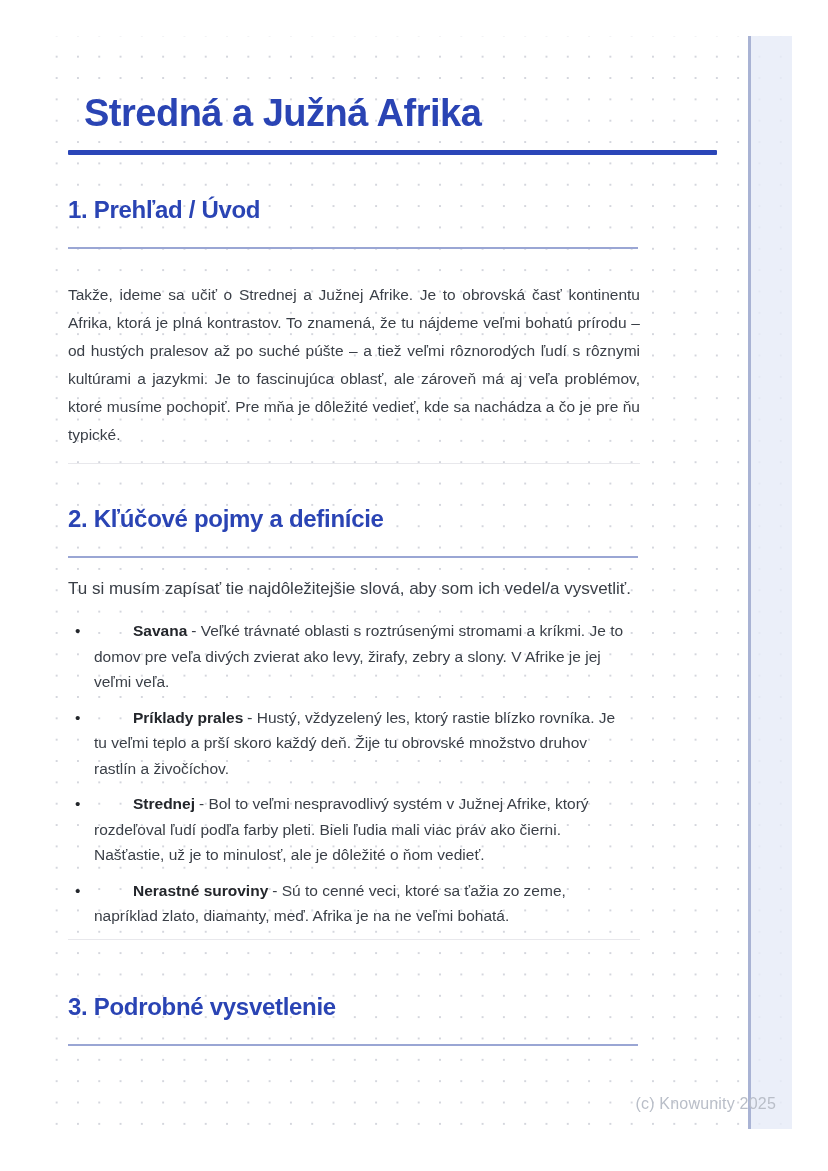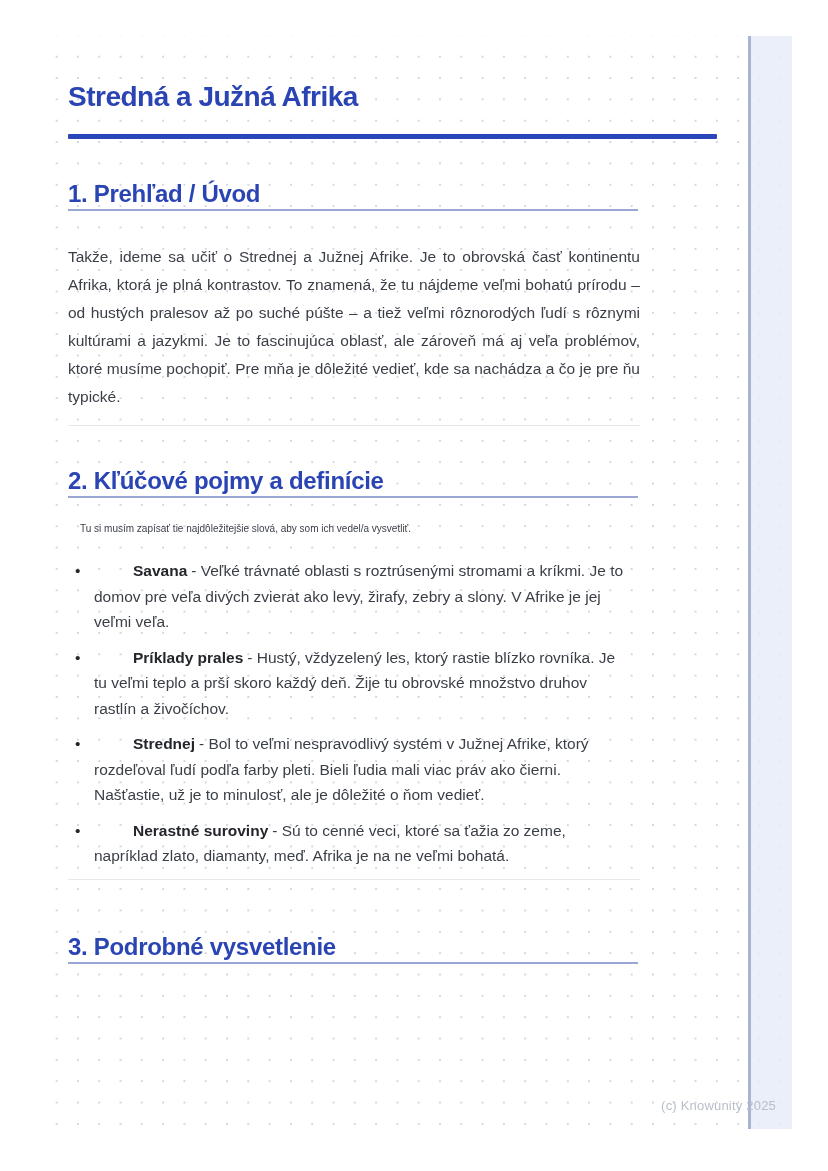--- a/index.html
+++ b/index.html
@@ -21,23 +21,23 @@
     background-size: 21.3px 21.35px;
     background-position: 6px 10px;
     overflow: hidden;
   }
   .content {
     position: relative;
     padding: 0 0 0 28px;
     width: 649px;
   }
   .doc-title {
-    margin: 0;
+    margin: 16px;
     padding-top: 40px;
-    font-size: 28px;
+    font-size: 38px;
     line-height: 42px;
     font-weight: 800;
     letter-spacing: -0.5px;
     color: #2a44b4;
   }
   .title-rule {
     width: 649px;
     height: 5px;
     background: #2b46b8;
     margin-top: 16px;
@@ -45,37 +45,37 @@
   }
   .section-heading {
     margin: 0;
     font-size: 24px;
     line-height: 30px;
     font-weight: 700;
     letter-spacing: -0.3px;
     color: #2a44b4;
     width: 570px;
     border-bottom: 2px solid #9aa6d4;
-    padding-bottom: 0;
+    padding-bottom: 22px;
   }
   .sh-1 { margin-top: 40px; }
   .sh-2 { margin-top: 40px; }
   .sh-3 { margin-top: 52px; }
   .body-paragraph {
     margin: 32px 0 0 0;
     width: 572px;
     font-size: 15.5px;
     line-height: 28px;
     color: #3a3f47;
     text-align: justify;
   }
   .intro-paragraph {
-    margin: 18px 0 0 12px;
+    margin: 18px 0 0 0;
     width: 572px;
-    font-size: 10px;
+    font-size: 17px;
     line-height: 26px;
     color: #3a3f47;
   }
   .divider {
     width: 572px;
     height: 1px;
     background: #e8e8ec;
     margin-top: 14px;
   }
   .divider-2 { margin-top: 8px; }
@@ -113,21 +113,21 @@
     right: 0;
     bottom: 0;
     width: 41px;
     background: rgba(230, 235, 248, 0.82);
     border-left: 3px solid #a9b3d4;
   }
   .footer-credit {
     position: absolute;
     right: 16px;
     bottom: 16px;
-    font-size: 13px;
+    font-size: 16px;
     letter-spacing: 0.2px;
     color: #b9bec8;
     z-index: 2;
     text-align: right;
   }
 </style>
 </head>
 <body>
 
 <div class="page">

